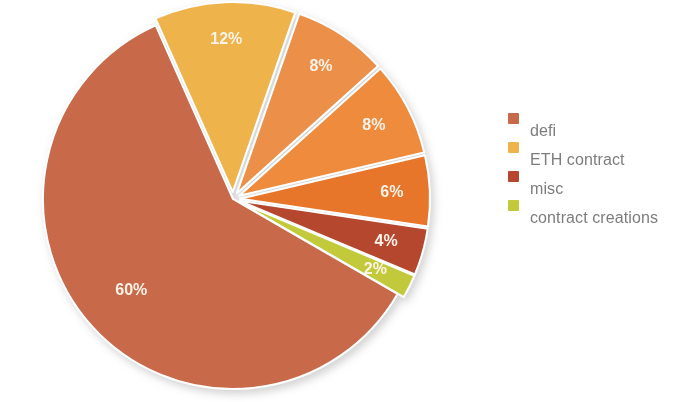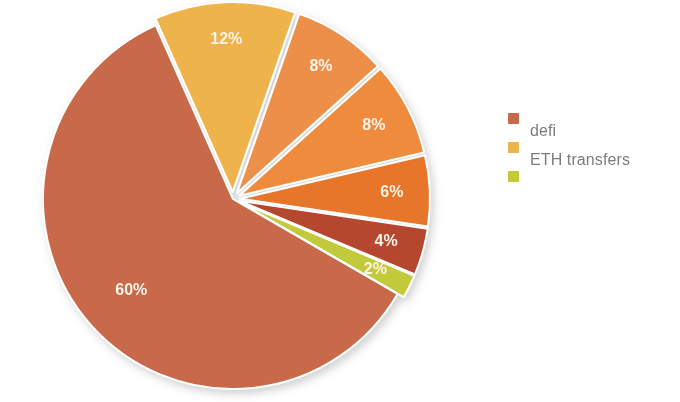--- a/index.html
+++ b/index.html
@@ -104,20 +104,25 @@
     </svg>
   </div>
 
   <div id="legend">
       <div class="legend-item">
         <span class="legend-swatch" style="background: rgb(200, 105, 74);"></span>
         <span class="legend-label">defi</span>
       </div>
       <div class="legend-item">
         <span class="legend-swatch" style="background: rgb(238, 180, 76);"></span>
-        <span class="legend-label">ETH transfers</span>
+        <span class="legend-label">ETH contract</span>
+      </div>
+      <div class="legend-item">
+        <span class="legend-swatch" style="background: rgb(181, 71, 47);"></span>
+        <span class="legend-label">misc</span>
       </div>
       <div class="legend-item">
         <span class="legend-swatch" style="background: rgb(194, 202, 58);"></span>
+        <span class="legend-label">contract creations</span>
       </div>
     </div>
 
 </div>
 
 </body></html>

